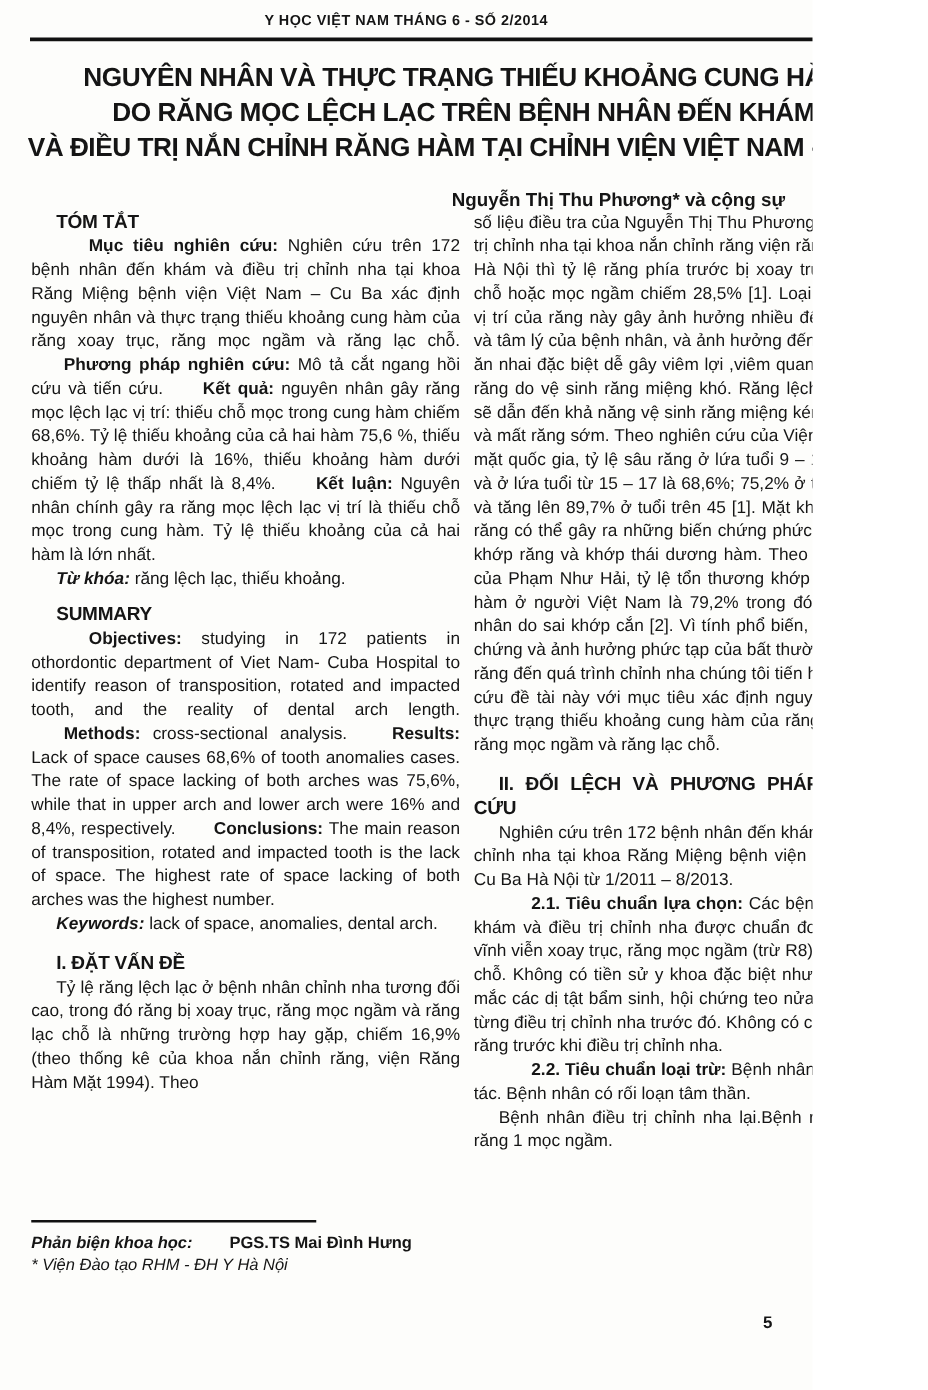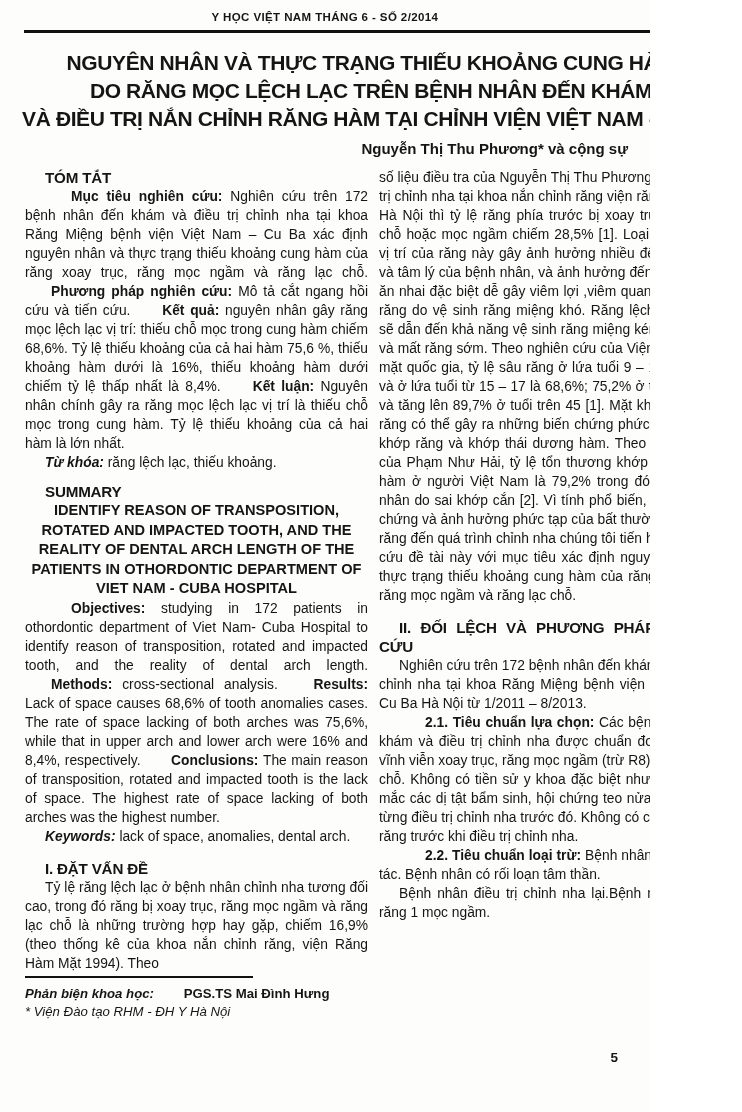--- a/index.html
+++ b/index.html
@@ -19,21 +19,21 @@
   .header-rule {
     position:absolute; top:30px; left:24px; width:694px; height:3px;
     background:#111;
   }
   .article-title {
     position:absolute; top:49px; left:20px; width:702px;
     text-align:center; font-weight:bold;
     font-size:21px; line-height:28px; letter-spacing:-0.4px;
   }
   .byline {
-    position:absolute; top:140px; right:22px;
+    position:absolute; top:152px; right:22px;
     font-size:15px; font-weight:bold;
   }
   .columns {
     position:absolute; top:168px; left:25px; width:697px;
     display:flex; gap:11px;
   }
   .col {
     width:343px; font-size:13.8px; line-height:19px;
     text-align:justify;
   }
@@ -79,21 +79,20 @@
   <div class="byline">Nguyễn Thị Thu Phương* và cộng sự</div>
 
   <div class="columns">
 
     <div class="col">
       <p class="sec-heading">TÓM TẮT</p>
       <p><span class="b">Mục tiêu nghiên cứu: </span><span>Nghiên cứu trên 172 bệnh nhân đến khám và điều trị chỉnh nha tại khoa Răng Miệng bệnh viện Việt Nam – Cu Ba xác định nguyên nhân và thực trạng thiếu khoảng cung hàm của răng xoay trục, răng mọc ngầm và răng lạc chỗ. </span><span class="b">Phương pháp nghiên cứu: </span><span>Mô tả cắt ngang hồi cứu và tiến cứu. </span><span class="b">Kết quả: </span><span>nguyên nhân gây răng mọc lệch lạc vị trí: thiếu chỗ mọc trong cung hàm chiếm 68,6%. Tỷ lệ thiếu khoảng của cả hai hàm 75,6 %, thiếu khoảng hàm dưới là 16%, thiếu khoảng hàm dưới chiếm tỷ lệ thấp nhất là 8,4%. </span><span class="b">Kết luận: </span><span>Nguyên nhân chính gây ra răng mọc lệch lạc vị trí là thiếu chỗ mọc trong cung hàm. Tỷ lệ thiếu khoảng của cả hai hàm là lớn nhất.</span></p>
       <p><span class="bi">Từ khóa: </span><span>răng lệch lạc, thiếu khoảng.</span></p>
 
       <p class="sec-heading mt10">SUMMARY</p>
-      <p class="summary-title noindent">IDENTIFY REASON OF TRANSPOSITION, ROTATED AND IMPACTED TOOTH, AND THE REALITY OF DENTAL ARCH LENGTH OF THE PATIENTS IN OTHORDONTIC DEPARTMENT OF VIET NAM - CUBA HOSPITAL</p>
       <p><span class="b">Objectives: </span><span>studying in 172 patients in othordontic department of Viet Nam- Cuba Hospital to identify reason of transposition, rotated and impacted tooth, and the reality of dental arch length. </span><span class="b">Methods: </span><span>cross-sectional analysis. </span><span class="b">Results: </span><span>Lack of space causes 68,6% of tooth anomalies cases. The rate of space lacking of both arches was 75,6%, while that in upper arch and lower arch were 16% and 8,4%, respectively. </span><span class="b">Conclusions: </span><span>The main reason of transposition, rotated and impacted tooth is the lack of space. The highest rate of space lacking of both arches was the highest number.</span></p>
       <p><span class="bi">Keywords: </span><span>lack of space, anomalies, dental arch.</span></p>
 
       <p class="sec-heading mt13">I. ĐẶT VẤN ĐỀ</p>
       <p>Tỷ lệ răng lệch lạc ở bệnh nhân chỉnh nha tương đối cao, trong đó răng bị xoay trục, răng mọc ngầm và răng lạc chỗ là những trường hợp hay gặp, chiếm 16,9% (theo thống kê của khoa nắn chỉnh răng, viện Răng Hàm Mặt 1994). Theo</p>
     </div>
 
     <div class="col">
       <p class="noindent">số liệu điều tra của Nguyễn Thị Thu Phương ở 895 điều trị chỉnh nha tại khoa nắn chỉnh răng viện răng hàm mặt Hà Nội thì tỷ lệ răng phía trước bị xoay trục, mọc sai chỗ hoặc mọc ngầm chiếm 28,5% [1]. Loại lệch lạc về vị trí của răng này gây ảnh hưởng nhiều đến thẩm mỹ và tâm lý của bệnh nhân, và ảnh hưởng đến chức năng ăn nhai đặc biệt dễ gây viêm lợi ,viêm quanh răng, sâu răng do vệ sinh răng miệng khó. Răng lệch lạc có thể sẽ dẫn đến khả năng vệ sinh răng miệng kém, sâu răng và mất răng sớm. Theo nghiên cứu của Viện Răng hàm mặt quốc gia, tỷ lệ sâu răng ở lứa tuổi 9 – 11 là 54,6% và ở lứa tuổi từ 15 – 17 là 68,6%; 75,2% ở tuổi 18 – 34 và tăng lên 89,7% ở tuổi trên 45 [1]. Mặt khác, lệch lạc răng có thể gây ra những biến chứng phức tạp hơn về khớp răng và khớp thái dương hàm. Theo nghiên cứu của Phạm Như Hải, tỷ lệ tổn thương khớp thái dương hàm ở người Việt Nam là 79,2% trong đó có nguyên nhân do sai khớp cắn [2]. Vì tính phổ biến, những biến chứng và ảnh hưởng phức tạp của bất thường vị trí của răng đến quá trình chỉnh nha chúng tôi tiến hành nghiên cứu đề tài này với mục tiêu xác định nguyên nhân và thực trạng thiếu khoảng cung hàm của răng xoay trục, răng mọc ngầm và răng lạc chỗ.</p>
 

